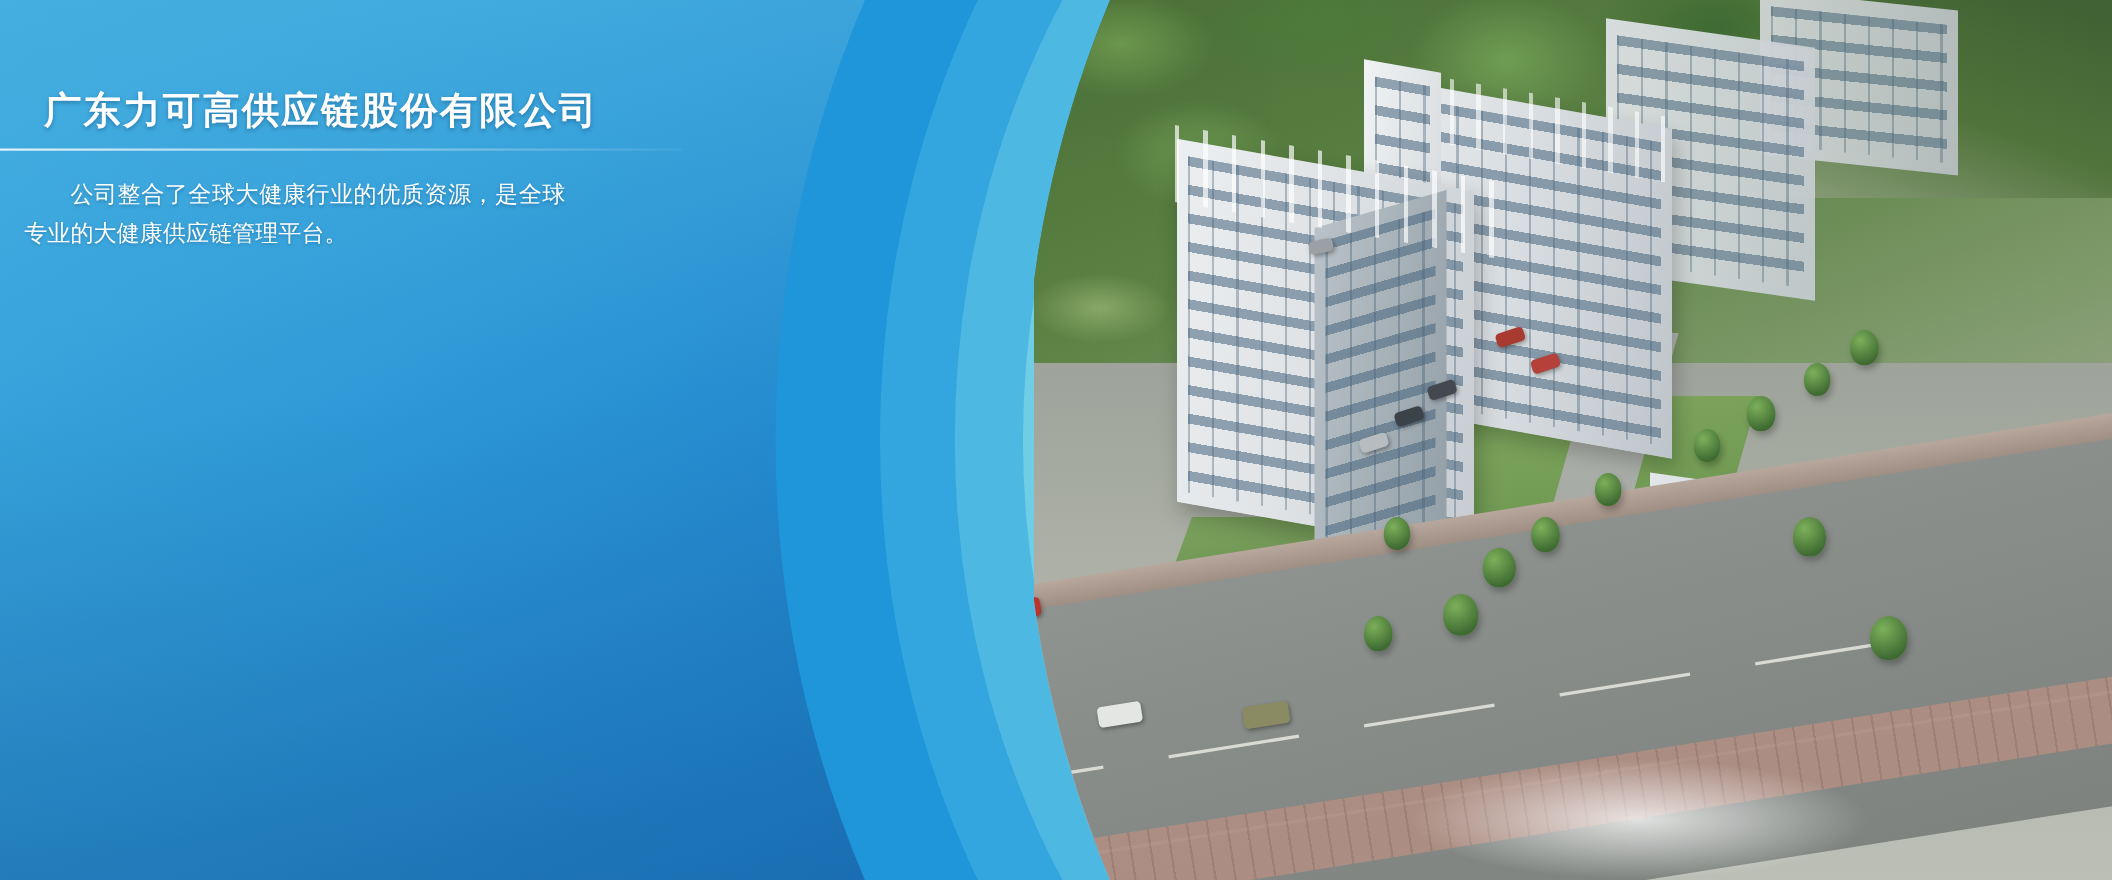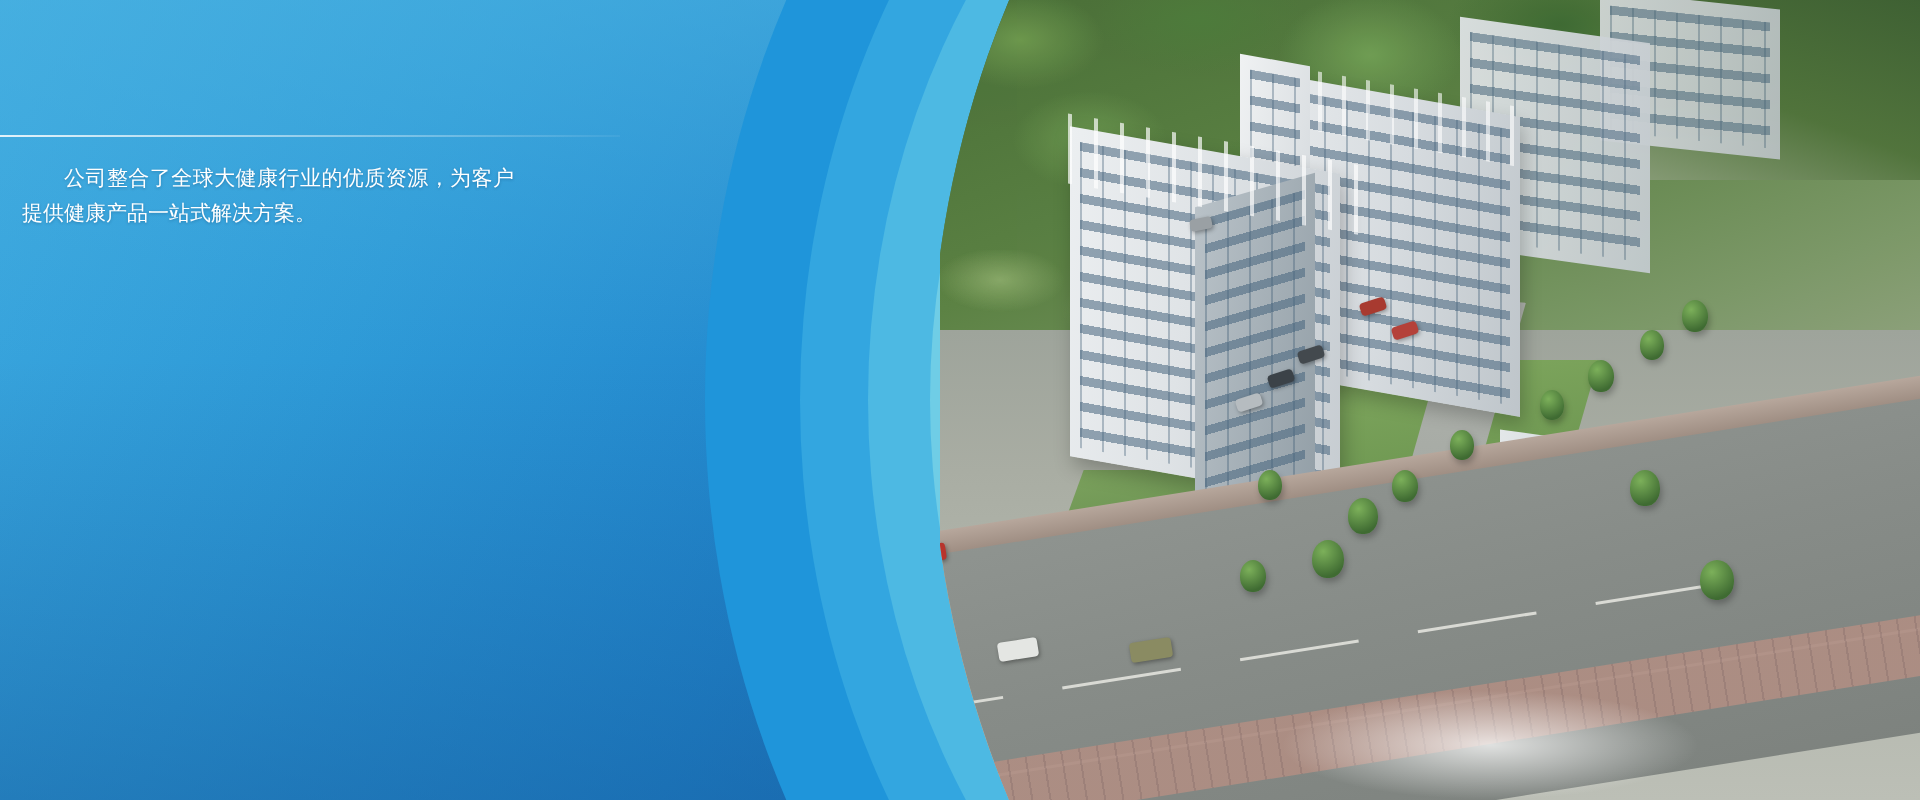--- a/index.html
+++ b/index.html
@@ -283,19 +283,20 @@
       <div class="car" style="left:250px;top:218px;width:22px;height:12px;background:#9aa0a4;transform:rotate(-12deg);"></div>
       <div class="car" style="left:-30px;top:545px;width:36px;height:17px;background:#b8342c;transform:rotate(-9deg);"></div>
       <div class="car" style="left:58px;top:640px;width:40px;height:19px;background:#e4e6e3;transform:rotate(-9deg);"></div>
       <div class="car" style="left:190px;top:640px;width:42px;height:20px;background:#8a8b62;transform:rotate(-9deg);"></div>
 
       <div class="mist"></div>
     </div>
   </div>
 
   <div class="textcol">
+    <h1 class="title">广东力可高供应链股份有限公司</h1>
     <div class="rule"></div>
     <div class="body">
-      <p>公司整合了全球大健康行业的优质资源，为客户提供健康产品一站式解决方案。</p>
+      <p>公司整合了全球大健康行业的优质资源，是全球专业的大健康供应链管理平台。</p>
     </div>
   </div>
 
 </div>
 
 </body></html>

